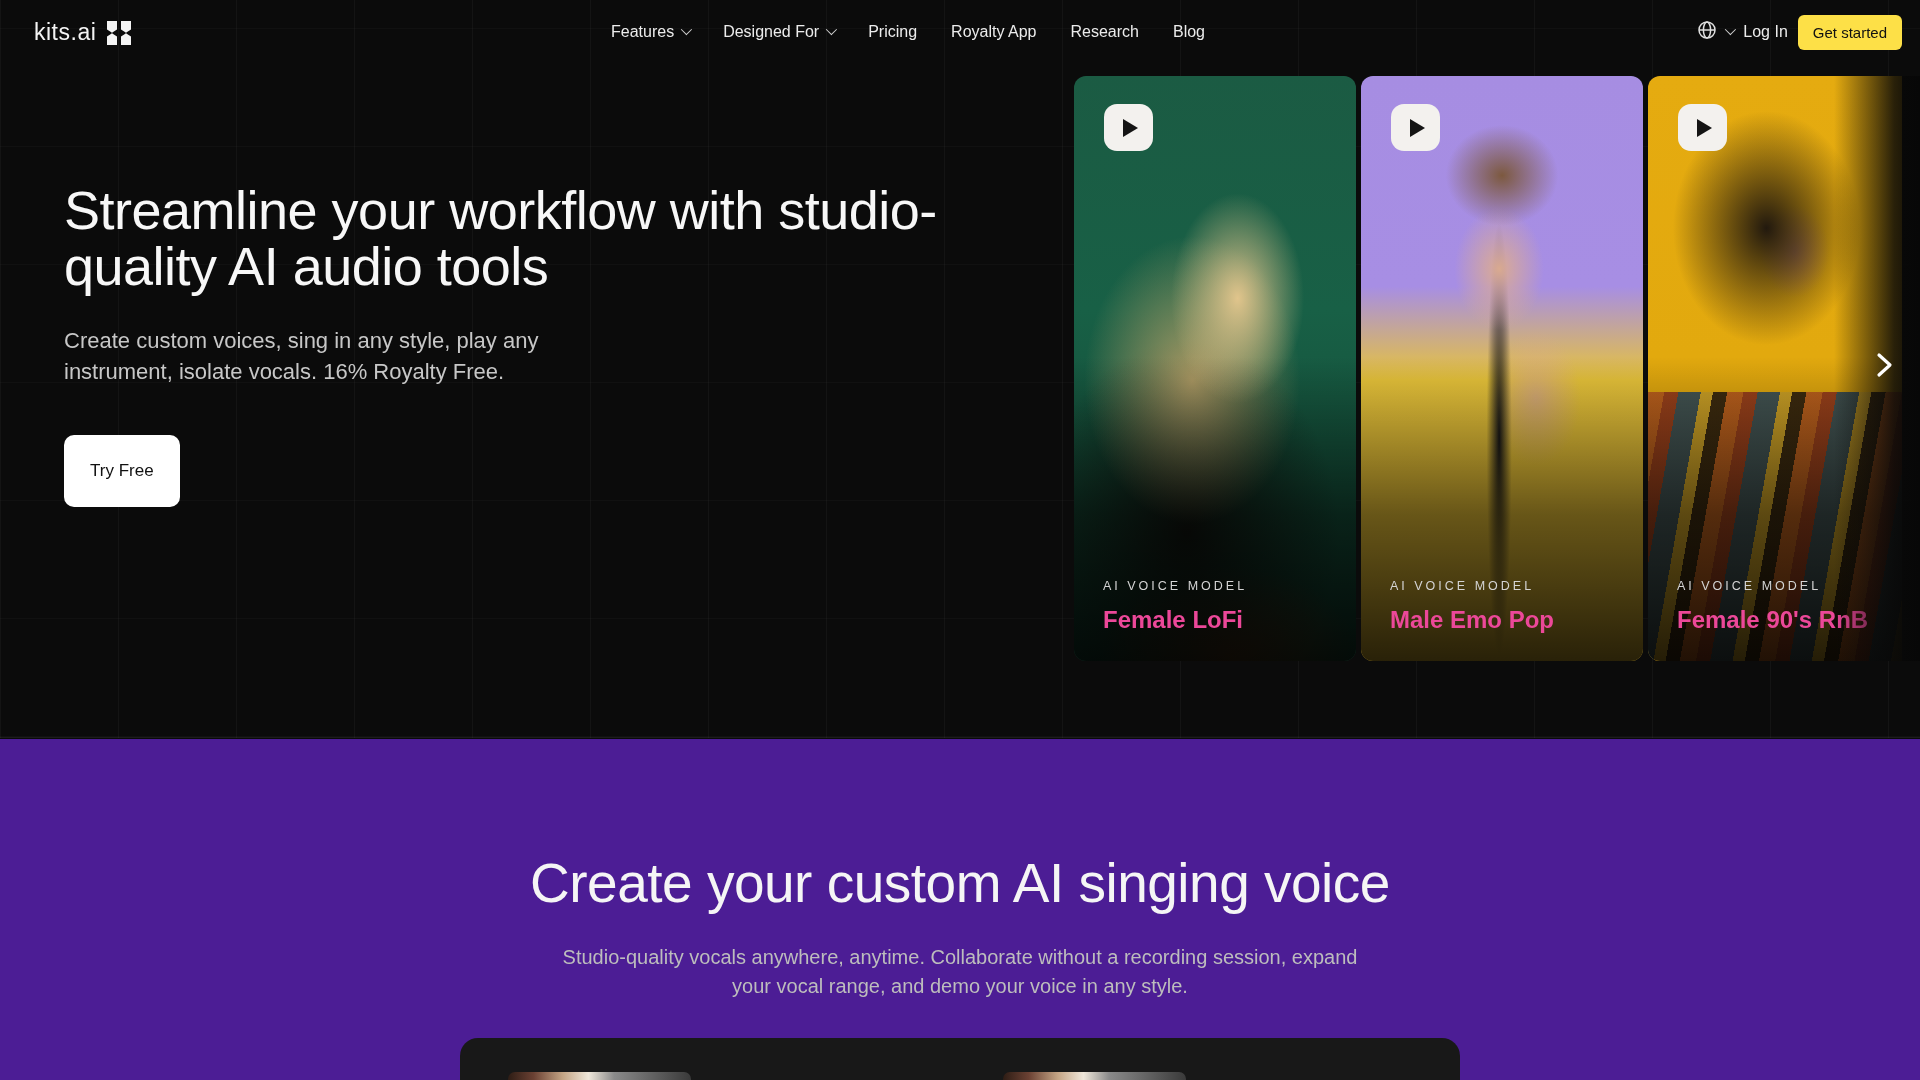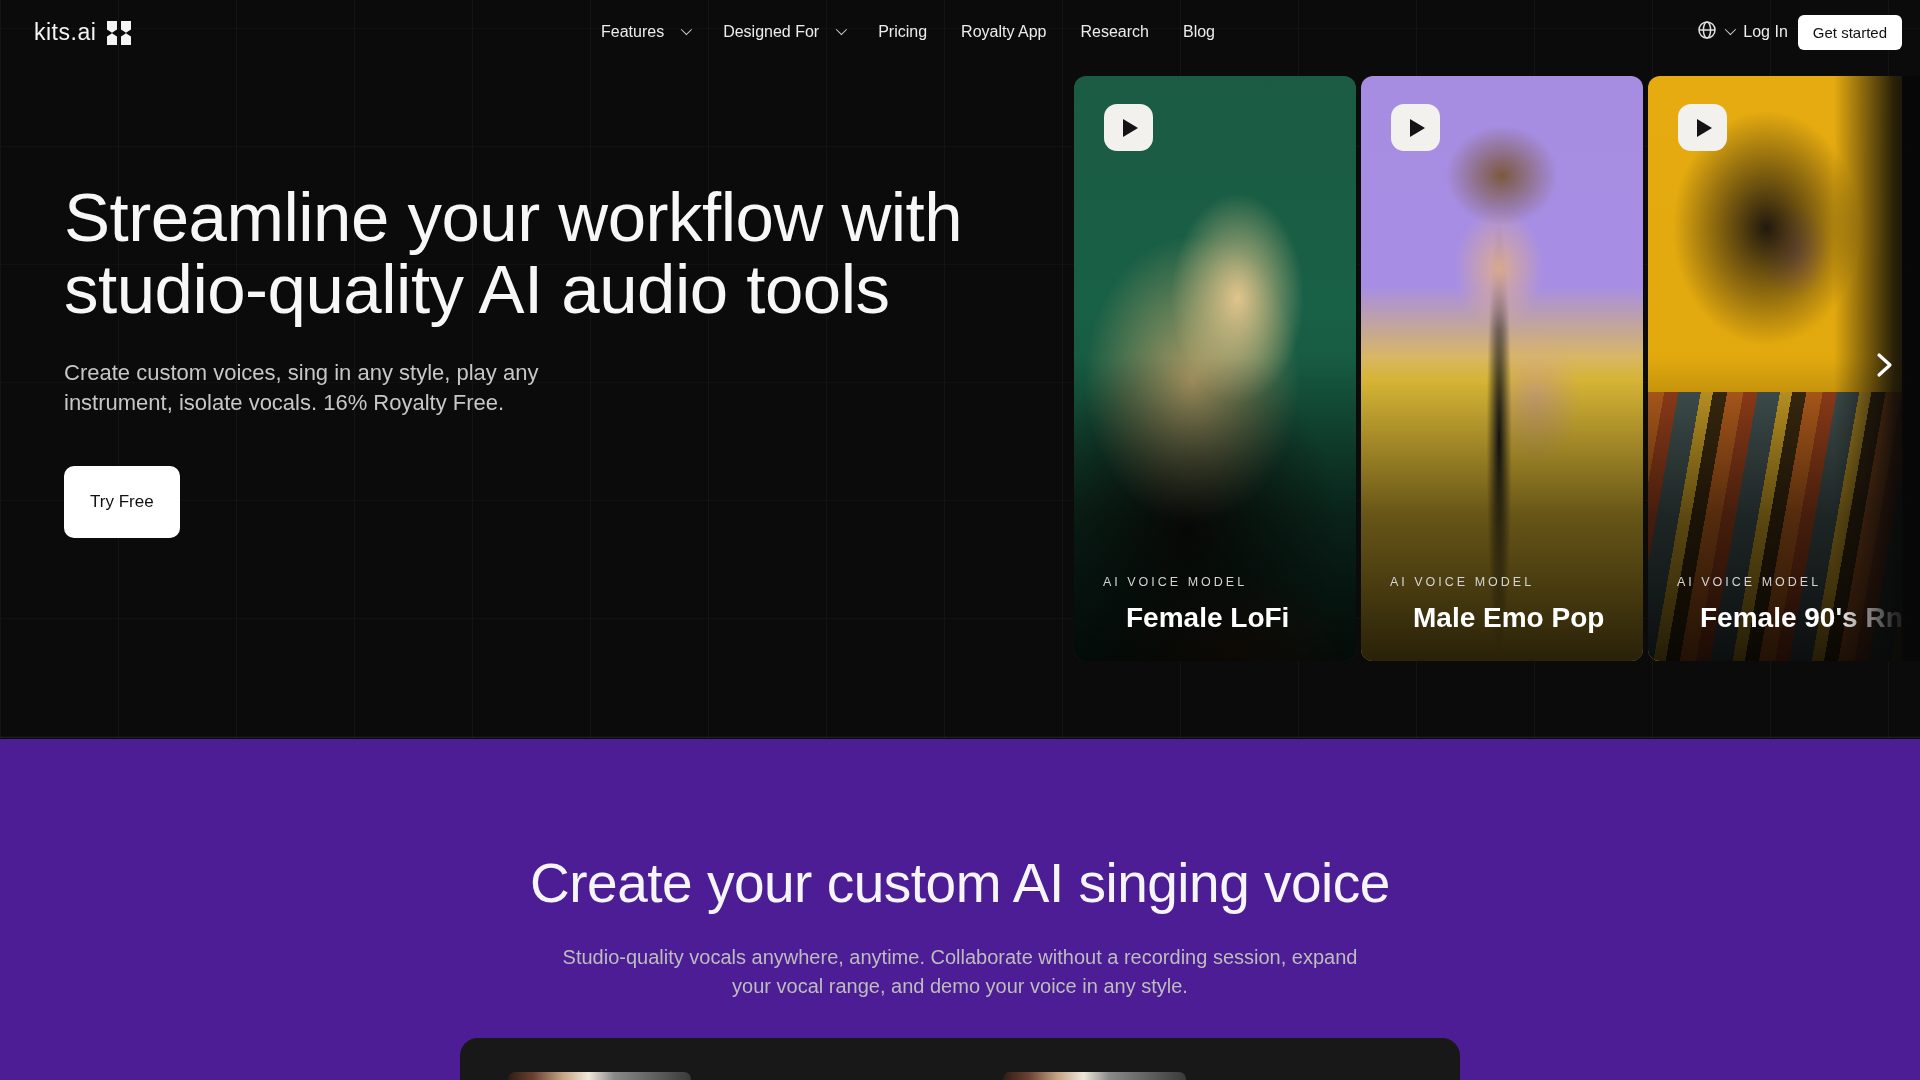--- a/index.html
+++ b/index.html
@@ -29,40 +29,40 @@
     display:flex; align-items:center; padding:0 26px; z-index:30;
   }
   .logo { display:flex; align-items:center; gap:10px; cursor:pointer; }
   .logo-word { font-size:23px; font-weight:500; letter-spacing:0.5px; color:#f4f4f4; }
   .logo-mark { display:flex; gap:3px; margin-top:2px; }
   .nav-center {
     position:absolute; left:50%; transform:translateX(-50%) translateX(-60px);
     display:flex; align-items:center; gap:34px; height:64px;
   }
   .nav-item {
-    display:flex; align-items:center; gap:17px;
+    display:flex; align-items:center; gap:7px;
     font-size:16px; color:#ececec; cursor:pointer; white-space:nowrap;
   }
   .chev-down {
     width:8px; height:8px; border-right:1.6px solid #cfcfcf; border-bottom:1.6px solid #cfcfcf;
     transform:rotate(45deg) translateY(-2px); margin-top:-3px;
   }
   .nav-right { margin-left:auto; display:flex; align-items:center; gap:10px; }
   .locale { display:flex; align-items:center; gap:8px; cursor:pointer; }
   .login { font-size:16px; color:#ececec; cursor:pointer; }
   .btn-get-started {
-    background:#ffffff; color:#111; font-size:15px; font-weight:500;
+    background:#fde047; color:#111; font-size:15px; font-weight:500;
     border:none; border-radius:6px; padding:9px 15px; cursor:pointer;
     font-family:"Liberation Sans", sans-serif;
   }
 
   
   .hero-copy { position:absolute; left:64px; top:182px; width:960px; z-index:5; }
   .hero-title {
-    font-size:69px; line-height:1.04; font-weight:500; letter-spacing:-0.5px;
+    font-size:54px; line-height:1.04; font-weight:500; letter-spacing:-0.5px;
     color:#f7f7f7; max-width:910px;
   }
   .hero-sub {
     margin-top:32px; font-size:22px; line-height:1.38; color:#c7c7c7; max-width:525px;
   }
   .btn-try-free {
     margin-top:48px; background:#ffffff; color:#111; font-size:17px; font-weight:500;
     border:none; border-radius:10px; padding:26px 26px; cursor:pointer;
     font-family:"Liberation Sans", sans-serif;
   }
@@ -115,21 +115,21 @@
     background:#f3f1ee; border:none; border-radius:13px; cursor:pointer;
     display:flex; align-items:center; justify-content:center;
   }
   .play-tri {
     width:0; height:0; margin-left:4px;
     border-left:15px solid #141414;
     border-top:9px solid transparent; border-bottom:9px solid transparent;
   }
   .card-meta { position:absolute; left:29px; bottom:27px; right:10px; }
   .card-kicker { font-size:12.5px; letter-spacing:3px; color:#d4d4d4; font-weight:500; white-space:nowrap; }
-  .card-name { margin-top:13px; font-size:28px; font-weight:700; color:#ffffff; white-space:nowrap;margin-left:23px; }
+  .card-name { margin-top:13px; font-size:24px; font-weight:700; color:#ec4899; white-space:nowrap; }
 
   .cards-fade {
     position:absolute; top:76px; right:0; width:86px; height:585px; z-index:6;
     background:linear-gradient(90deg, rgba(8,8,8,0) 0%, rgba(8,8,8,0.85) 70%, #070707 100%);
     pointer-events:none;
   }
   .next-btn {
     position:absolute; right:18px; top:344px; width:36px; height:44px; z-index:7;
     background:transparent; border:none; cursor:pointer;
   }

